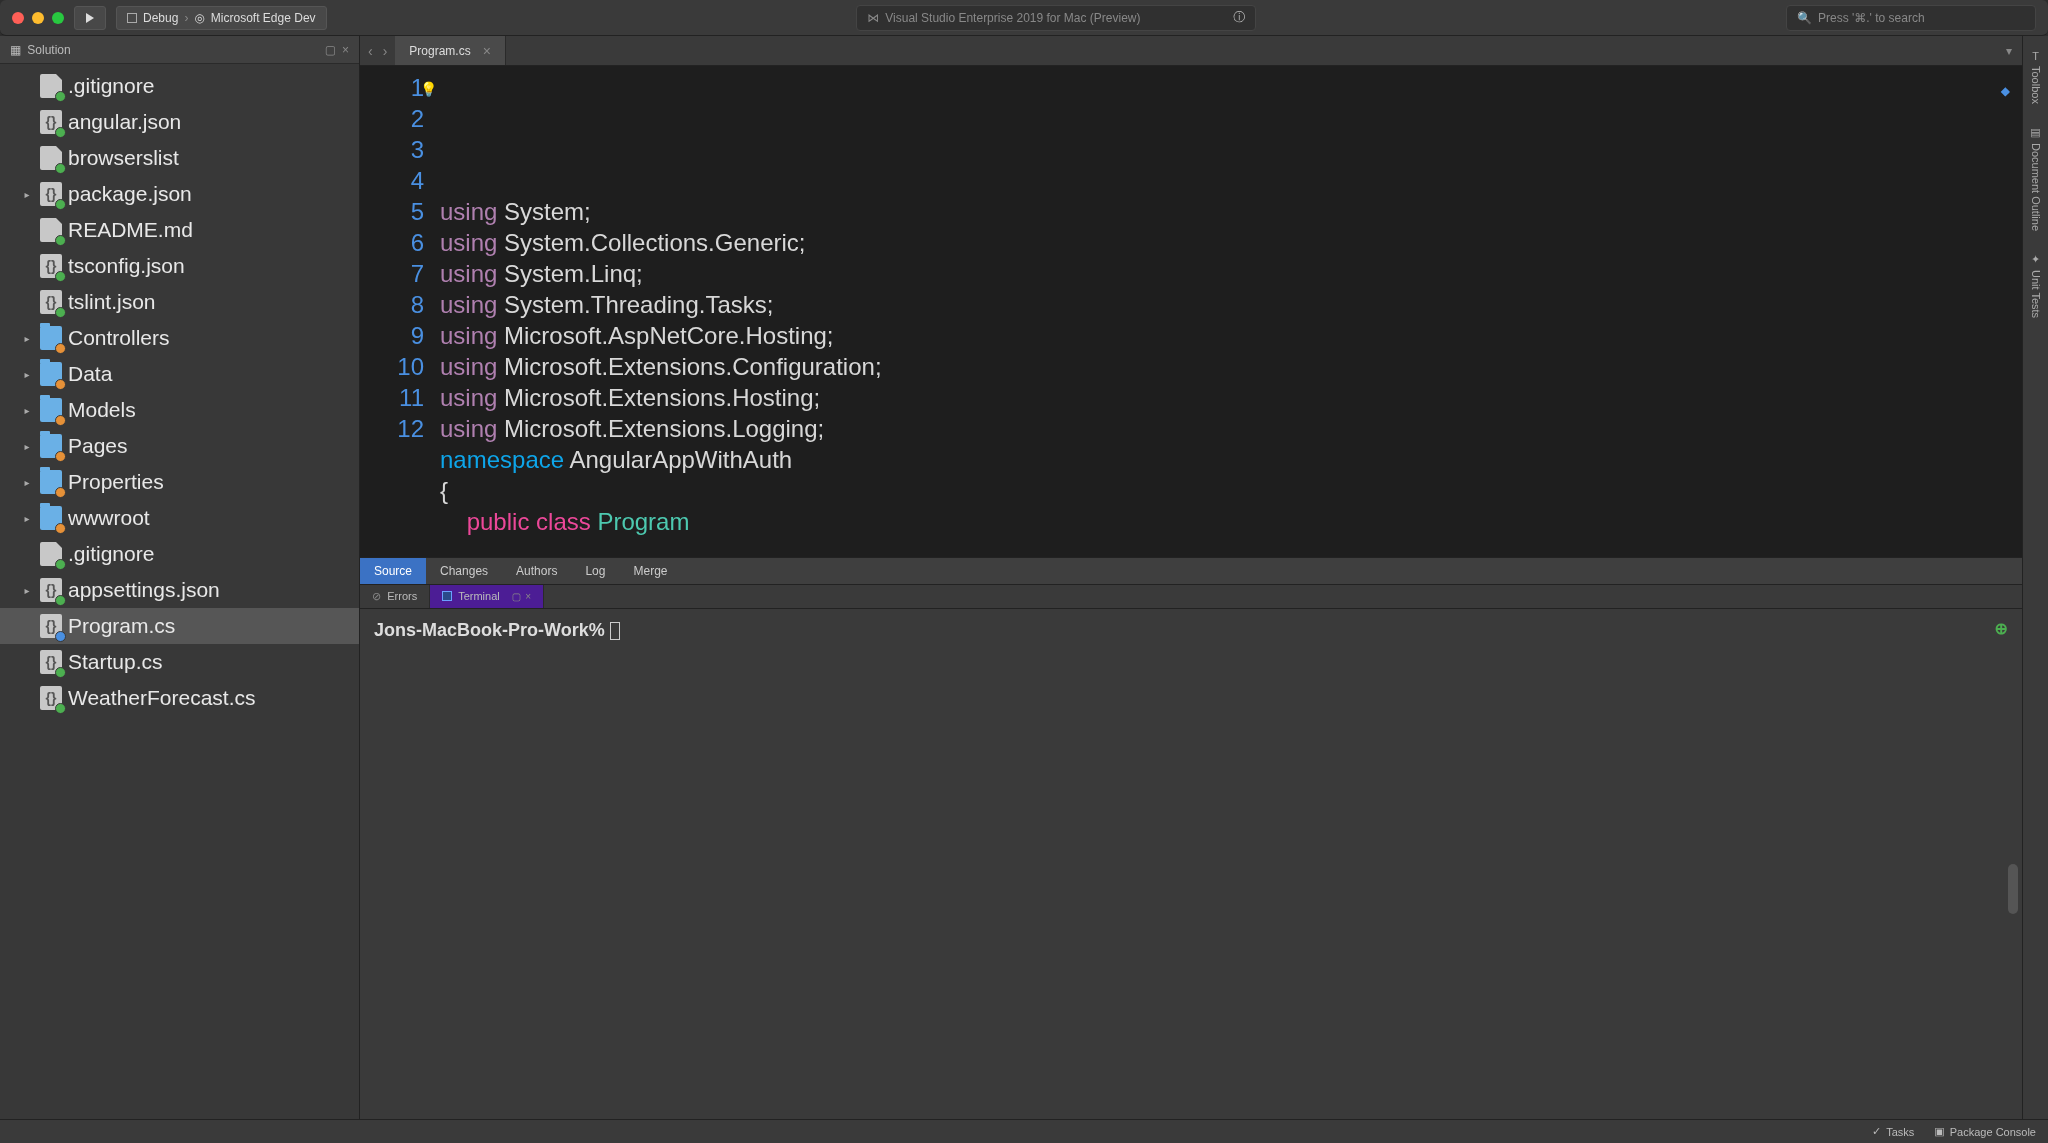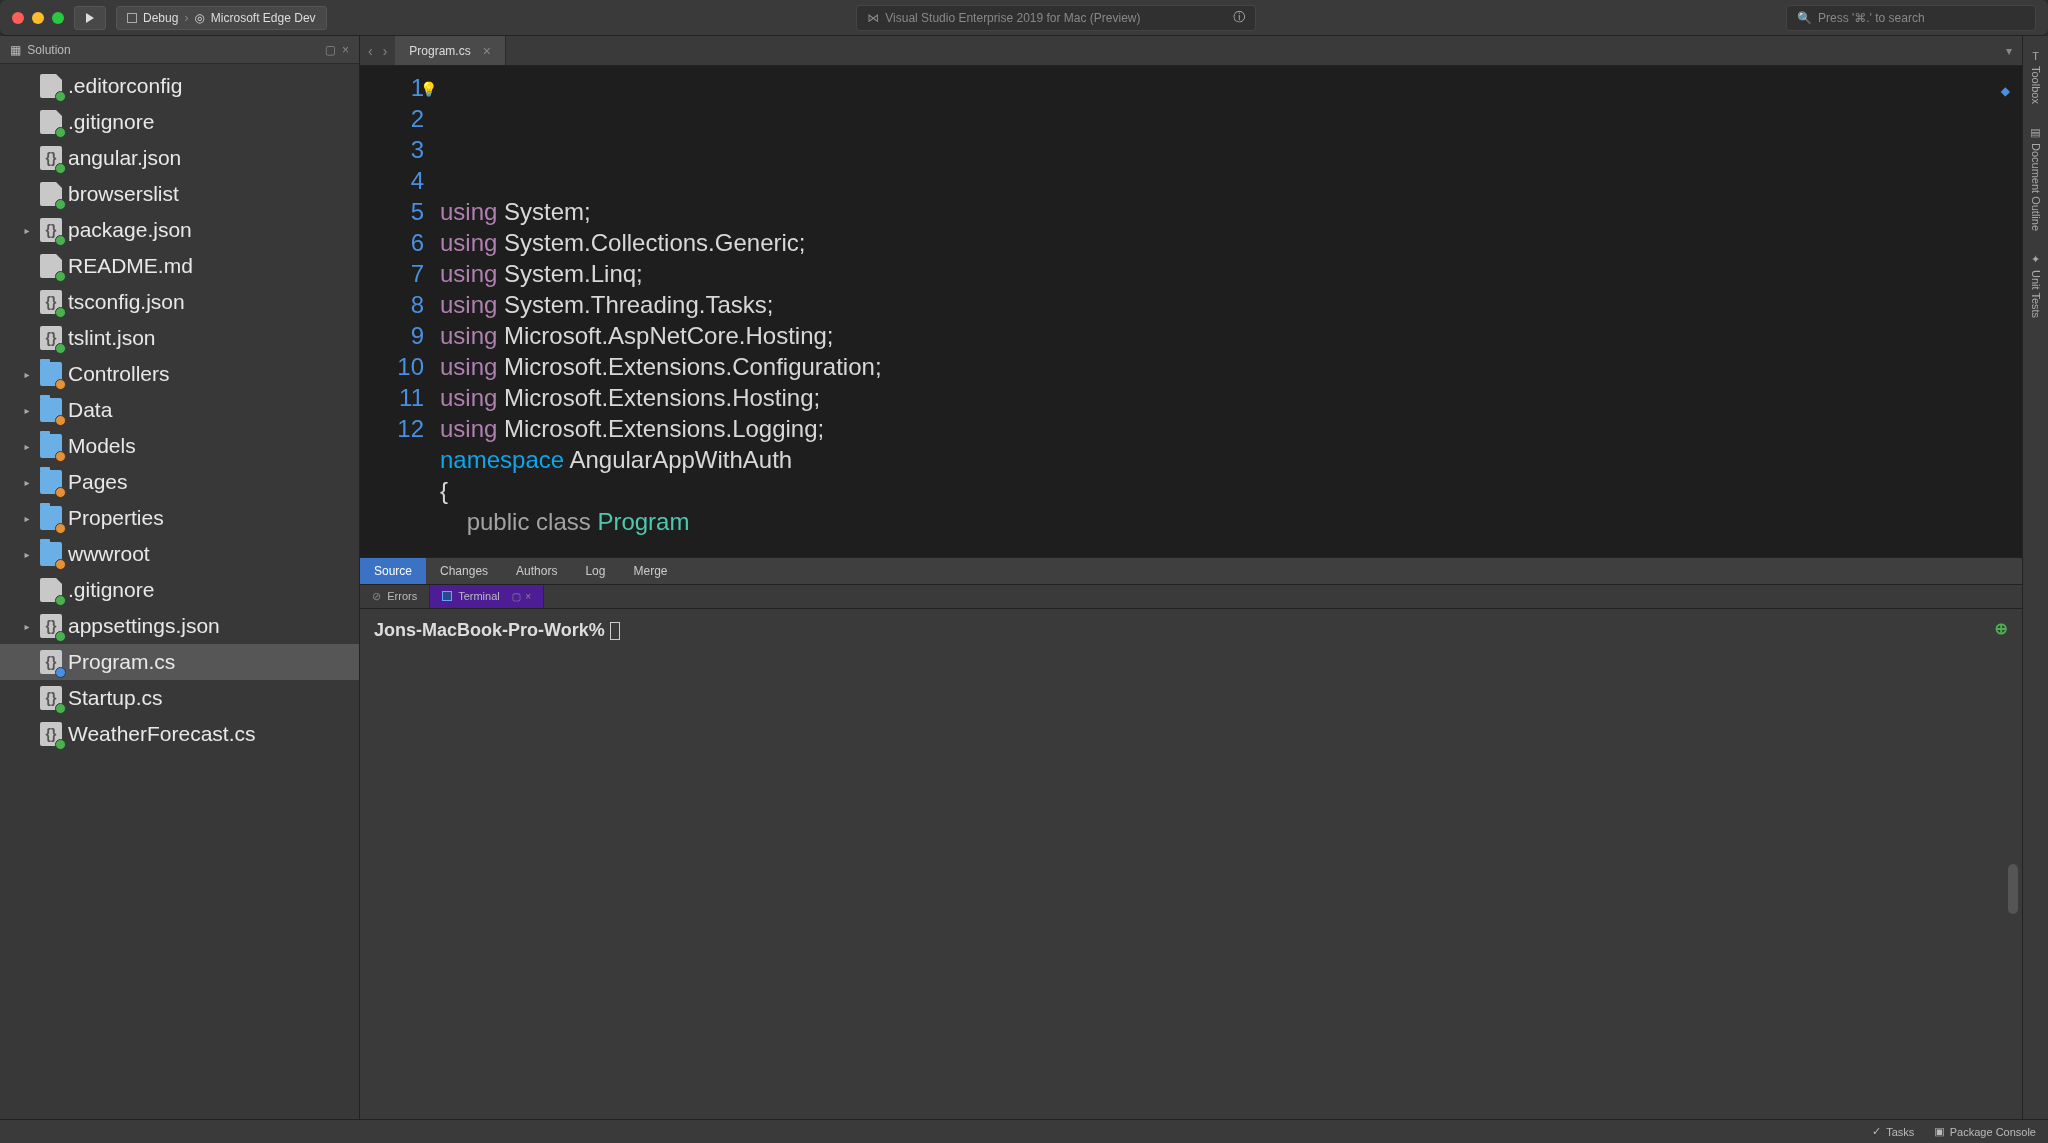--- a/index.html
+++ b/index.html
@@ -88,21 +88,21 @@
   font-family: "SF Mono", Menlo, monospace; font-size: 24px; color: #4a90e2; line-height: 31px; }
 .gutter .ln { height: 31px; }
 .code {
   flex: 1; padding: 6px 0; font-family: "SF Mono", Menlo, monospace;
   font-size: 24px; line-height: 31px; color: #d8d8d8; white-space: pre;
   position: relative;
 }
 .lightbulb { position: absolute; left: -20px; top: 8px; color: #e6c074; font-size: 14px; }
 .kw-using { color: #b080b0; }
 .kw-ns { color: #0ea5e9; }
-.kw-mod { color: #a3a3a3; margin-top: 16px; }
+.kw-mod { color: #ec4899; margin-top: 16px; }
 .kw-type { color: #4dc9b0; }
 .code-diamond { position: absolute; top: 10px; right: 12px; color:#4a90e2; font-size:12px; }
 
 .bottom-tabs {
   height: 28px; background: #3f3f3f; display: flex; align-items: stretch;
   border-top: 1px solid #222; border-bottom: 1px solid #222;
 }
 .btab { padding: 0 14px; display:flex; align-items:center; font-size:12px; color:#ccc; cursor:pointer; }
 .btab.active { background: #3b72c4; color: #fff; }
 
@@ -174,27 +174,20 @@
       <span style="display:flex;align-items:center;gap:6px;">
         <span>▦</span>
         <span>Solution</span>
       </span>
       <span class="icons">
         <span>▢</span>
         <span>×</span>
       </span>
     </div>
     <div class="tree" id="tree">
-        <div class="tree-item">
-          <span class="exp"></span>
-          <span class="ficon file">
-            <span class="badge green"></span>
-          </span>
-          <span>.editorconfig</span>
-        </div>
         <div class="tree-item">
           <span class="exp"></span>
           <span class="ficon file">
             <span class="badge green"></span>
           </span>
           <span>.gitignore</span>
         </div>
         <div class="tree-item">
           <span class="exp"></span>
           <span class="ficon json">{}<span class="badge green"></span></span>

